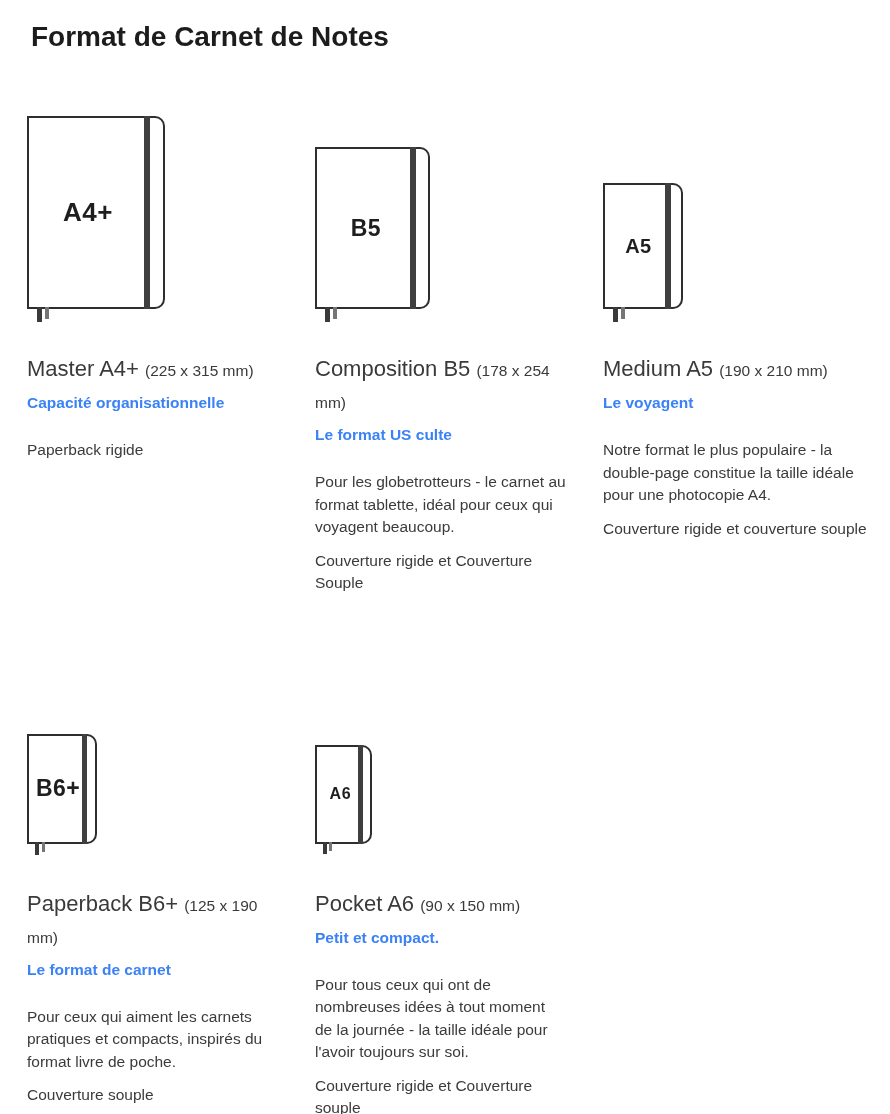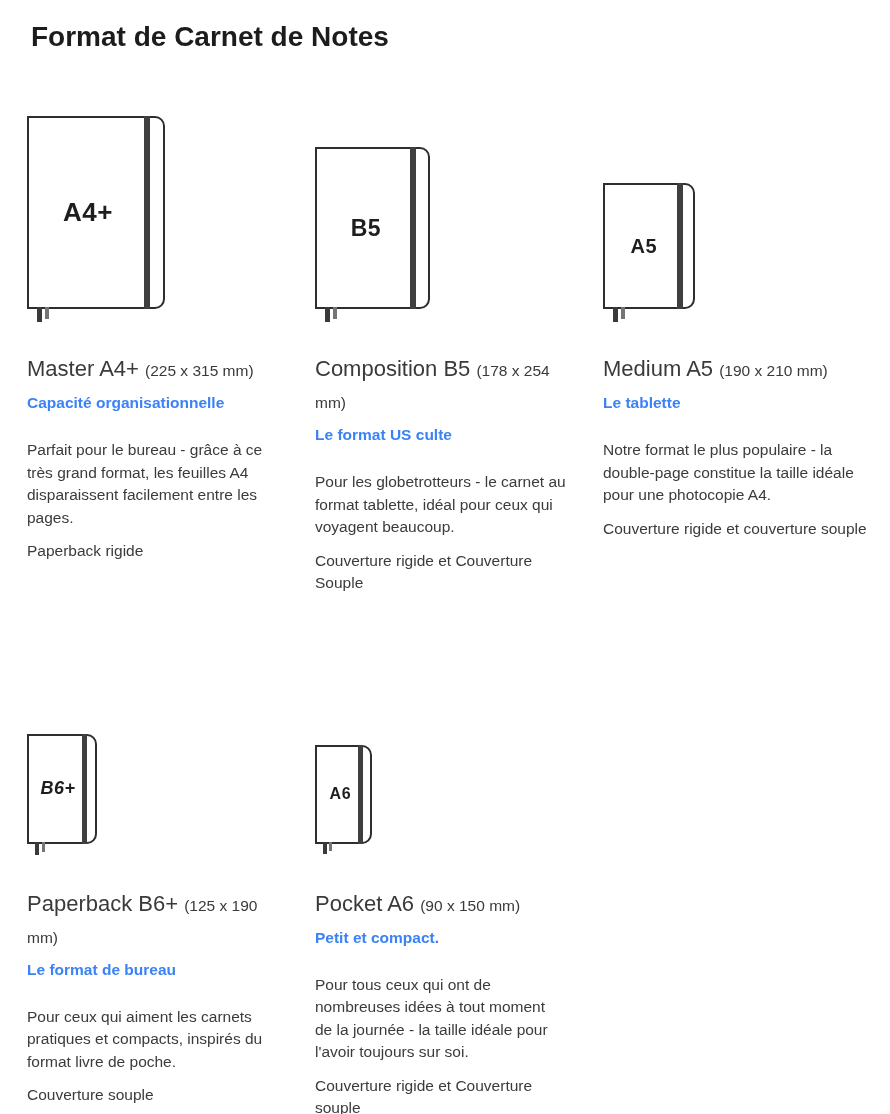--- a/index.html
+++ b/index.html
@@ -59,22 +59,22 @@
   }
   .nb .bm {
     position: absolute;
     display: block;
   }
   .nb .bm1 { left: 8px;  bottom: -15px; width: 5px; height: 15px; background: #3a3a3a; }
   .nb .bm2 { left: 16px; bottom: -12px; width: 4px; height: 12px; background: #757575; }
 
   .nb-0 { width: 138px; height: 193px; } .nb-0 .size-label { font-size: 26px; border-radius: 24px; } .nb-0 .band { right: 13px; }
   .nb-1 { width: 115px; height: 162px; } .nb-1 .size-label { font-size: 23px; } .nb-1 .band { right: 12px; }
-  .nb-2 { width: 92px;  height: 126px; } .nb-2 .size-label { font-size: 20px; } .nb-2 .band { right: 10px; }
-  .nb-3 { width: 70px;  height: 110px; } .nb-3 .size-label { font-size: 18px; font-style: italic; } .nb-3 .band { right: 8px; width: 5px; }
+  .nb-2 { width: 80px;  height: 126px; } .nb-2 .size-label { font-size: 20px; } .nb-2 .band { right: 10px; }
+  .nb-3 { width: 70px;  height: 110px; } .nb-3 .size-label { font-size: 23px; } .nb-3 .band { right: 8px; width: 5px; }
   .nb-3 .bm1 { left: 6px;  bottom: -13px; width: 4px; height: 13px; }
   .nb-3 .bm2 { left: 13px; bottom: -10px; width: 3px; height: 10px; }
   .nb-4 { width: 57px;  height: 99px; }  .nb-4 .size-label { font-size: 16px; } .nb-4 .band { right: 7px; width: 5px; }
   .nb-4 .bm1 { left: 6px;  bottom: -12px; width: 4px; height: 12px; }
   .nb-4 .bm2 { left: 12px; bottom: -9px;  width: 3px; height: 9px; }
 
   
   .card-title {
     font-size: 22px;
     line-height: 30px;
@@ -120,21 +120,20 @@
         <span class="size-label">A4+</span>
         <span class="bm bm1"></span>
         <span class="bm bm2"></span>
       </div>
     </div>
     <h3 class="card-title">
       <span>Master A4+</span>
       <span class="dims">(225 x 315 mm)</span>
     </h3>
     <p class="tagline">Capacité organisationnelle</p>
-    <p class="desc">Parfait pour le bureau - grâce à ce très grand format, les feuilles A4 disparaissent facilement entre les pages.</p>
     <p class="covers">Paperback rigide</p>
   </article>
 
   <article class="card card-1">
     <div class="illus">
       <div class="nb nb-1">
         <span class="band"></span>
         <span class="size-label">B5</span>
         <span class="bm bm1"></span>
         <span class="bm bm2"></span>
@@ -155,21 +154,21 @@
         <span class="band"></span>
         <span class="size-label">A5</span>
         <span class="bm bm1"></span>
         <span class="bm bm2"></span>
       </div>
     </div>
     <h3 class="card-title">
       <span>Medium A5</span>
       <span class="dims">(190 x 210 mm)</span>
     </h3>
-    <p class="tagline">Le tablette</p>
+    <p class="tagline">Le voyagent</p>
     <p class="desc">Notre format le plus populaire - la double-page constitue la taille idéale pour une photocopie A4.</p>
     <p class="covers">Couverture rigide et couverture souple</p>
   </article>
 
 </section>
 
 <section class="row row-2">
 
   <article class="card card-3">
     <div class="illus">
@@ -177,21 +176,21 @@
         <span class="band"></span>
         <span class="size-label">B6+</span>
         <span class="bm bm1"></span>
         <span class="bm bm2"></span>
       </div>
     </div>
     <h3 class="card-title">
       <span>Paperback B6+</span>
       <span class="dims">(125 x 190 mm)</span>
     </h3>
-    <p class="tagline">Le format de bureau</p>
+    <p class="tagline">Le format de carnet</p>
     <p class="desc">Pour ceux qui aiment les carnets pratiques et compacts, inspirés du format livre de poche.</p>
     <p class="covers">Couverture souple</p>
   </article>
 
   <article class="card card-4">
     <div class="illus">
       <div class="nb nb-4">
         <span class="band"></span>
         <span class="size-label">A6</span>
         <span class="bm bm1"></span>

